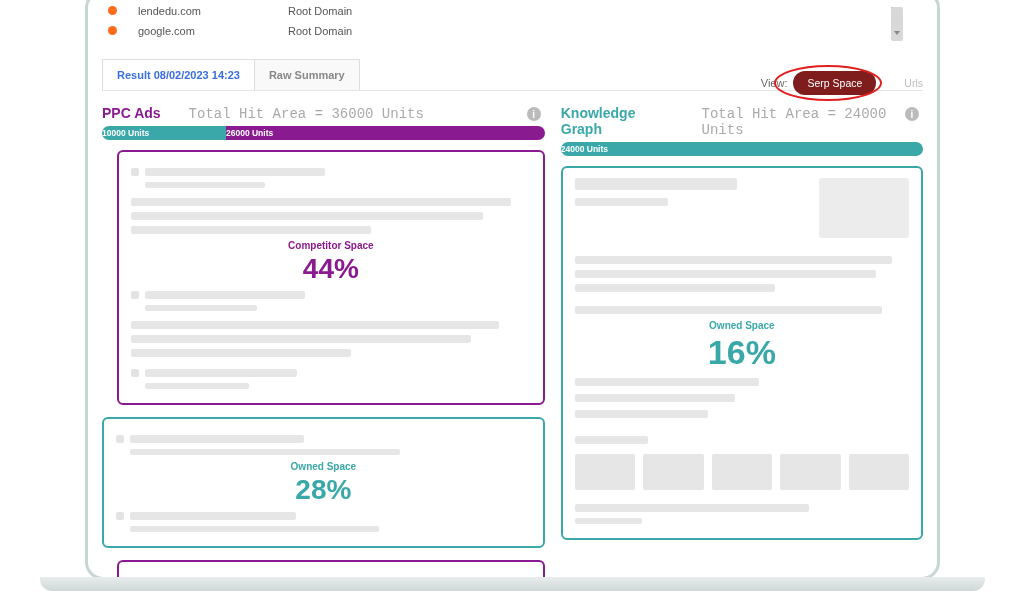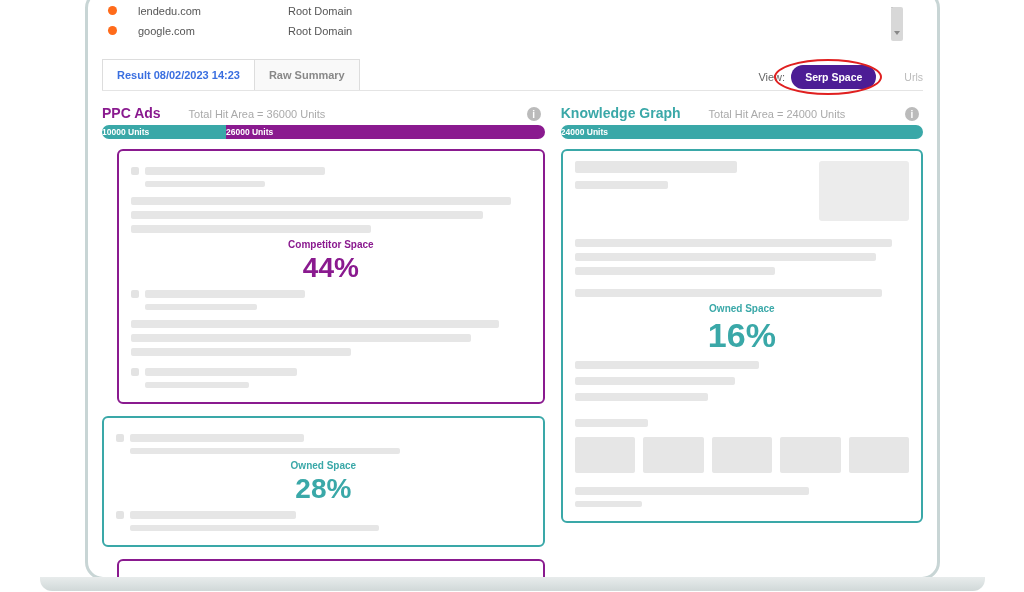--- a/index.html
+++ b/index.html
@@ -72,28 +72,28 @@
     color: #888;
     font-weight: 600;
     font-size: 11px;
     cursor: pointer;
   }
   .tab.active {
     background: #fff;
     color: #3a6fe0;
   }
   .view-controls {
-    position: absolute; right: 0; top: 6px;
+    position: absolute; right: 0; top: 12px;
     display: flex; align-items: center; gap: 6px;
     font-size: 11px; color: #666;
   }
   .serp-btn {
-    background: #4c1d95; color: #fff;
+    background: #7f1d1d; color: #fff;
     border: none; border-radius: 14px;
-    padding: 6px 14px; font-size: 10.5px; font-weight: 700;
+    padding: 6px 14px; font-size: 10.5px; font-weight: 400;
     cursor: pointer;
   }
   .highlight-oval {
     position: absolute;
     border: 2.5px solid #e02020;
     border-radius: 50%;
     width: 108px; height: 36px;
     right: -6px; top: -6px;
     pointer-events: none;
   }
@@ -110,21 +110,21 @@
   .section-head {
     display: flex; align-items: baseline; gap: 28px;
     position: relative;
   }
   .section-title {
     font-size: 14px; font-weight: 700;
   }
   .ppc-title { color: #8a1a8f; }
   .kg-title  { color: #3aa8a8; }
   .hit-area {
-    font-size: 11px; color: #aaa;
+    font-size: 14px; color: #aaa; font-family: Liberation Mono, monospace;
   }
   .info-icon {
     width: 14px; height: 14px; border-radius: 50%;
     background: #bbb; color: #fff; font-size: 10px;
     display: flex; align-items: center; justify-content: center;
     position: absolute; right: 4px; top: 2px;
     font-weight: 700;
   }
   .units-bar {
     display: flex; height: 14px; border-radius: 7px;

